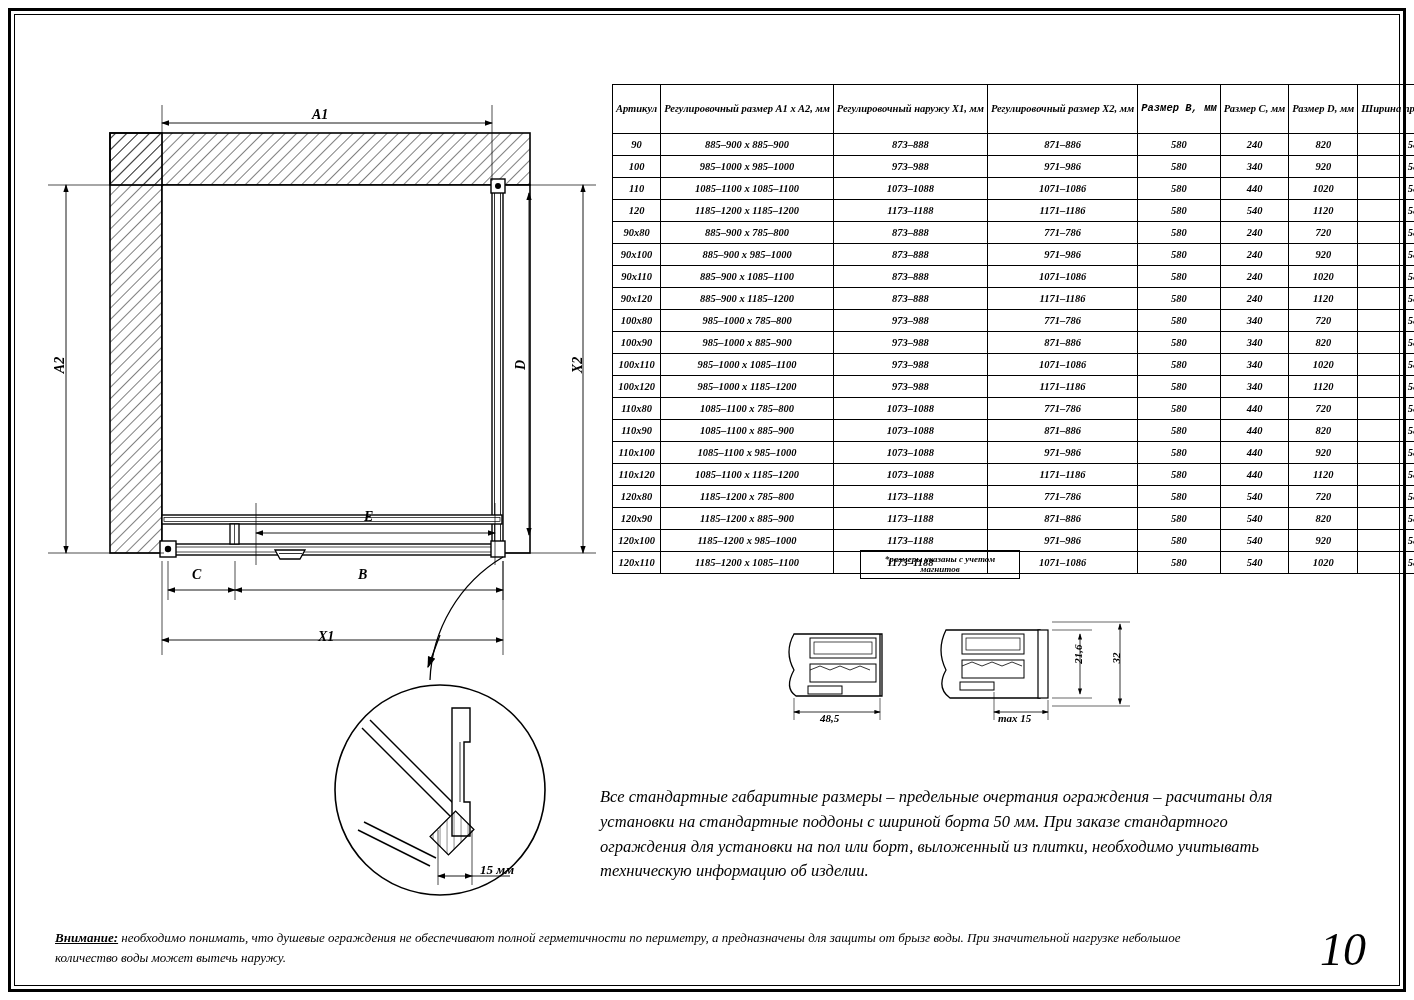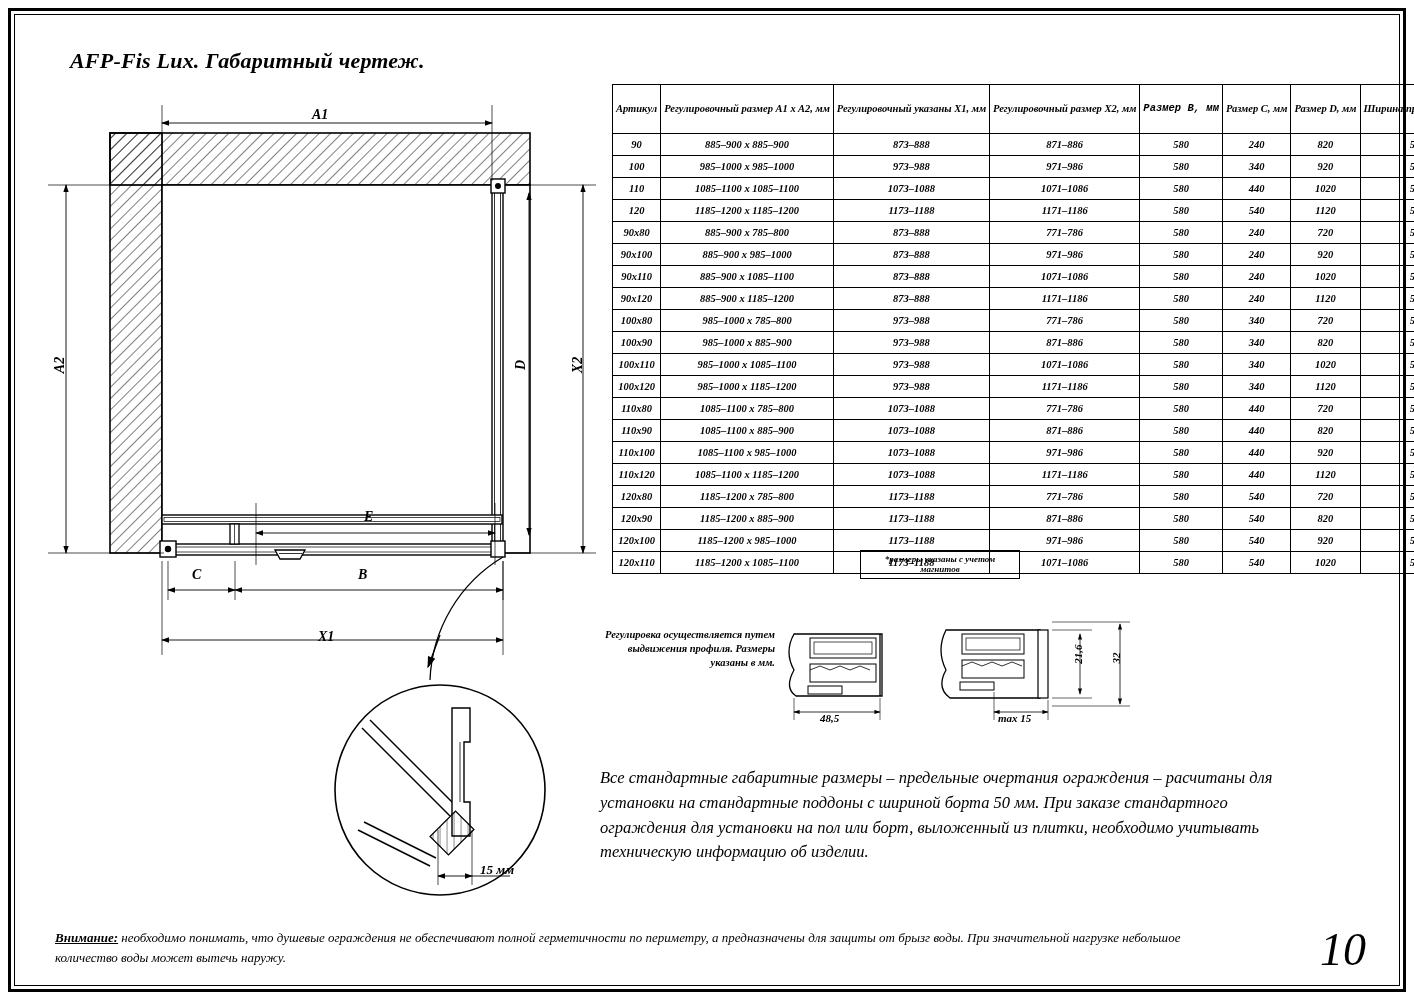--- a/index.html
+++ b/index.html
@@ -19,36 +19,35 @@
   .c4{width:62px;font-family:Liberation Mono, monospace;} .c5{width:62px;} .c6{width:62px;} .c7{width:58px;}
   .note-mag{position:absolute;left:860px;top:550px;width:160px;border:1px solid #000;font-size:9px;font-style:italic;font-weight:bold;text-align:center;padding:3px 4px;line-height:1.15;box-sizing:border-box;}
 
   
   .draw{position:absolute;left:40px;top:95px;width:560px;height:580px;}
   .lbl{position:absolute;font-size:14px;font-style:italic;font-weight:bold;}
   .lbl-sm{position:absolute;font-size:11px;font-style:italic;font-weight:bold;}
 
   
   .adj-note{position:absolute;left:600px;top:628px;width:175px;text-align:right;font-size:10.5px;font-style:italic;font-weight:bold;line-height:1.35;}
-  .big-note{position:absolute;left:600px;top:766px;width:718px;font-size:16.5px;font-style:italic;line-height:1.5;}
+  .big-note{position:absolute;left:600px;top:785px;width:718px;font-size:16.5px;font-style:italic;line-height:1.5;}
   .warn{position:absolute;left:55px;top:928px;width:1130px;font-size:13px;font-style:italic;line-height:1.55;}
   .warn u{font-weight:bold;text-align:center;}
   .pageno{position:absolute;right:48px;bottom:24px;font-size:46px;font-style:italic;font-family:"Liberation Serif",serif;}
 
   svg{display:block;}
 </style>
 </head>
 <body>
 
 <div class="page">
 
   <div class="border-outer"></div>
   <div class="border-inner"></div>
 
-  <div class="title">AFP-Fis Lux. Габаритный чертеж.</div>
 
   <div class="draw">
     <svg width="560" height="590" viewBox="0 0 560 590">
       <defs>
         <pattern id="hatch45" width="8" height="8" patternUnits="userSpaceOnUse" patternTransform="rotate(45)">
           <line x1="0" y1="0" x2="0" y2="8" stroke="#000" stroke-width="1"></line>
         </pattern>
         <marker id="ar" markerWidth="9" markerHeight="9" refX="8" refY="3" orient="auto">
           <path d="M0,0 L9,3 L0,6 z" fill="#000"></path>
         </marker>
@@ -162,21 +161,21 @@
     </svg>
     <div class="lbl-sm" style="left:150px;top:182px;font-size:13px;">15 мм</div>
   </div>
 
   <div class="tbl-wrap">
     <table class="spec">
       <thead>
         <tr>
           <th class="c0">Артикул</th>
           <th class="c1">Регулировочный размер A1 x A2, мм</th>
-          <th class="c2">Регулировочный указаны X1, мм</th>
+          <th class="c2">Регулировочный наружу X1, мм</th>
           <th class="c3">Регулировочный размер X2, мм</th>
           <th class="c4">Размер B, мм</th>
           <th class="c5">Размер C, мм</th>
           <th class="c6">Размер D, мм</th>
           <th class="c7">Ширина прохода E, мм</th>
 
         </tr>
       </thead>
       <tbody>
         <tr>
@@ -378,21 +377,20 @@
             <td>540</td>
             <td>1020</td>
             <td>580</td>
           </tr>
       </tbody>
     </table>
   </div>
 
   <div class="note-mag">*размеры указаны с учетом магнитов</div>
 
-  <div class="adj-note">Регулировка осуществляется путем выдвижения профиля. Размеры указаны в мм.</div>
 
   <div style="position:absolute;left:780px;top:612px;width:420px;height:130px;">
     <svg width="420" height="130" viewBox="0 0 420 130">
       <defs>
         <marker id="ar3" markerWidth="8" markerHeight="8" refX="7" refY="2.6" orient="auto">
           <path d="M0,0 L8,2.6 L0,5.2 z" fill="#000"></path>
         </marker>
         <marker id="ar3S" markerWidth="8" markerHeight="8" refX="1" refY="2.6" orient="auto">
           <path d="M8,0 L0,2.6 L8,5.2 z" fill="#000"></path>
         </marker>

